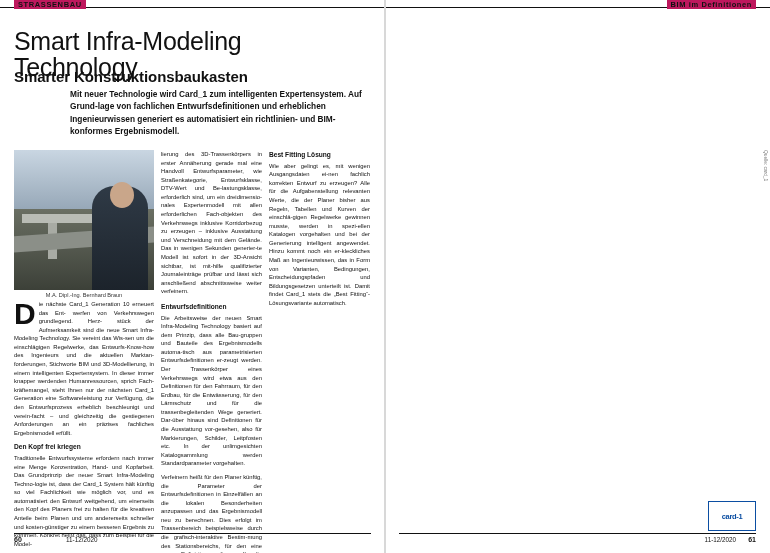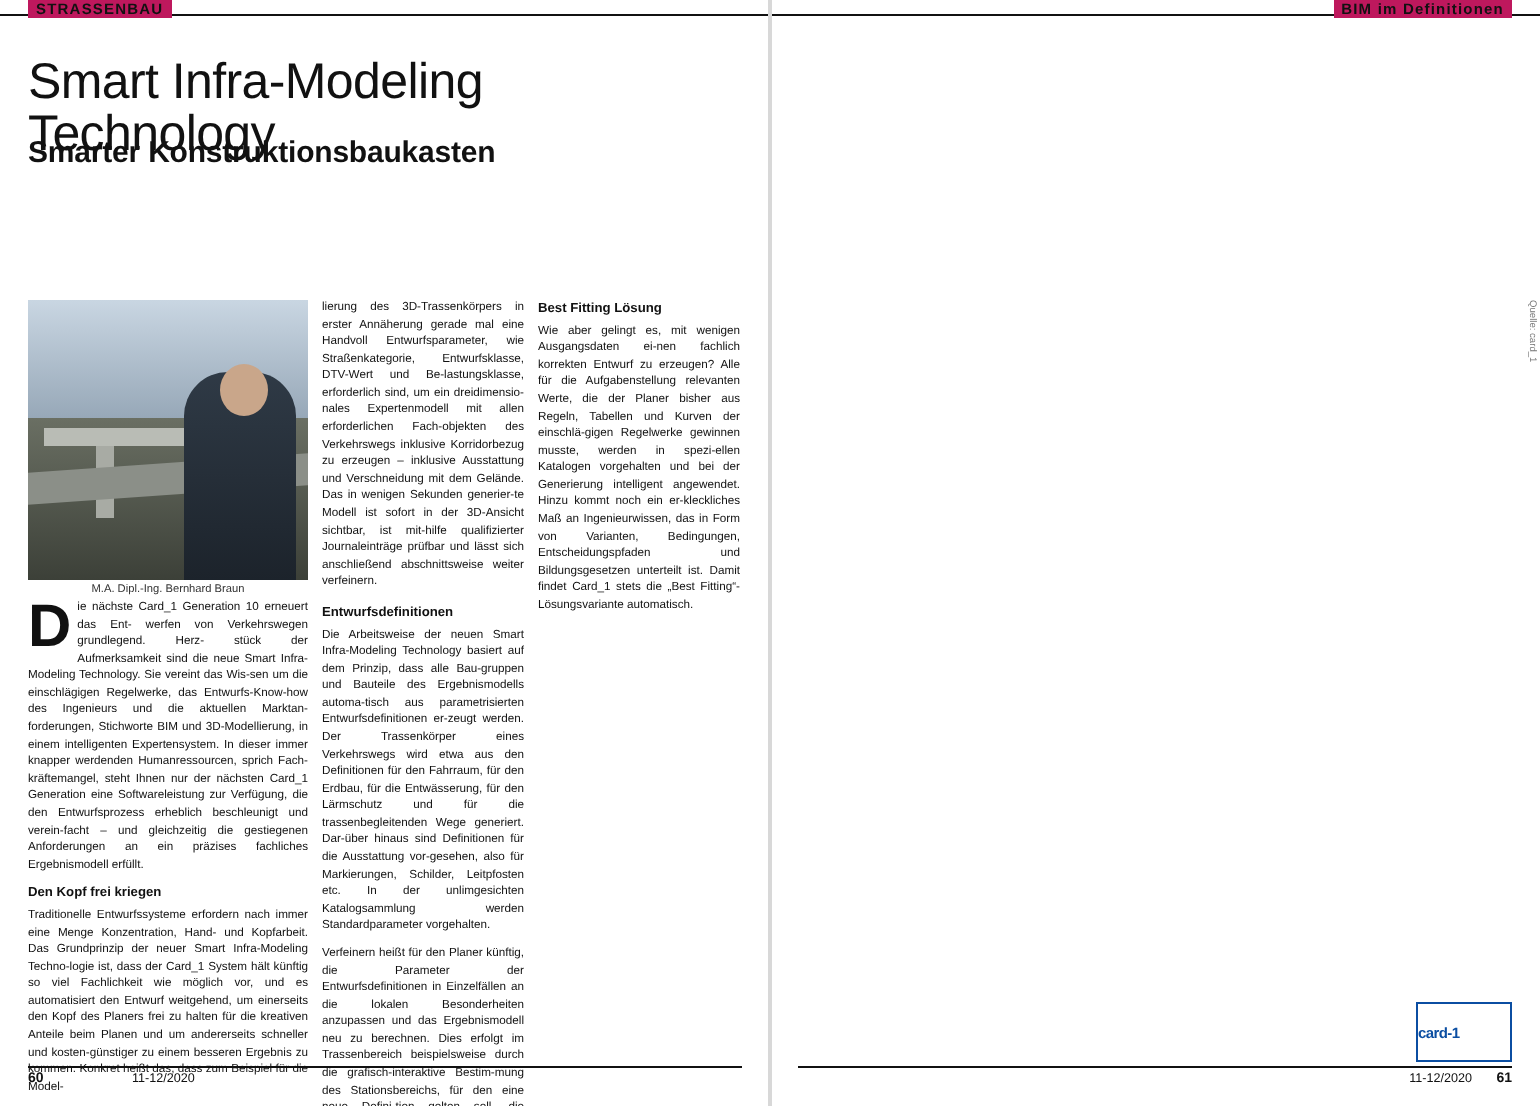--- a/index.html
+++ b/index.html
@@ -47,39 +47,40 @@
 
   .footer{position:absolute;bottom:6px;left:14px;right:14px;height:14px;}
   .footer .line{position:absolute;top:0;left:0;right:0;height:1px;background:#111;}
   .footer .pnum{position:absolute;top:3px;font-size:7px;color:#111;font-weight:bold;}
   .footer .pnum.l{left:0;}
   .footer .pnum.r{right:0;}
   .footer .logo{position:absolute;top:1px;left:16px;font-size:10px;font-weight:bold;color:#e2001a;font-style:italic;letter-spacing:-.5px;margin-top:39px;}
   .footer .date{position:absolute;top:3px;font-size:6.3px;color:#111;}
   .footer .date.l{left:52px;}
   .footer .date.r{right:20px;}
-  .vendorbox{position:absolute;right:14px;bottom:22px;width:46px;height:28px;border:1px solid #0b4ea2;display:flex;align-items:center;}
+  .vendorbox{position:absolute;right:14px;bottom:22px;width:46px;height:28px;border:1px solid #0b4ea2;display:flex;align-items:center;justify-content:center;}
   .vendorbox span{font-size:7.5px;font-weight:bold;color:#0b4ea2;letter-spacing:-.3px;}
   .sidecredit{position:absolute;right:2px;top:150px;font-size:4.8px;color:#777;writing-mode:vertical-rl;}
 </style>
 </head>
 <body>
 
 <div class="page">
   <div class="spread">
 
     <div class="pg pg-left">
 
       <div class="runhead">
         <div class="bar"></div>
         <div class="lbl left">STRASSENBAU</div>
       </div>
 
       <h1 class="title">Smart Infra-Modeling Technology</h1>
       <h2 class="sub">Smarter Konstruktionsbaukasten</h2>
+      <div class="standfirst">Mit neuer Technologie wird Card_1 zum intelligenten Expertensystem. Auf Grund-­lage von fachlichen Entwurfsdefinitionen und erheblichen Ingenieurwissen generiert es automatisiert ein richtlinien- und BIM-konformes Ergebnismodell.</div>
 
       <div class="photo">
         <div class="sky"></div>
         <div class="ground"></div>
         <div class="bridge"></div>
         <div class="pier1"></div>
         <div class="pier2"></div>
         <div class="road"></div>
         <div class="man"></div>
         <div class="head"></div>

